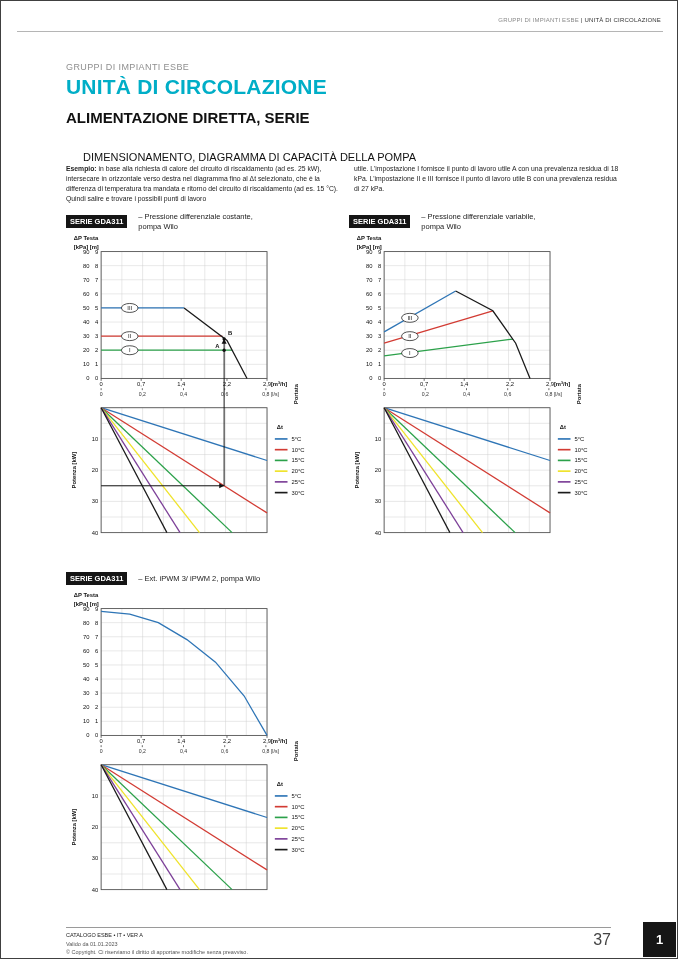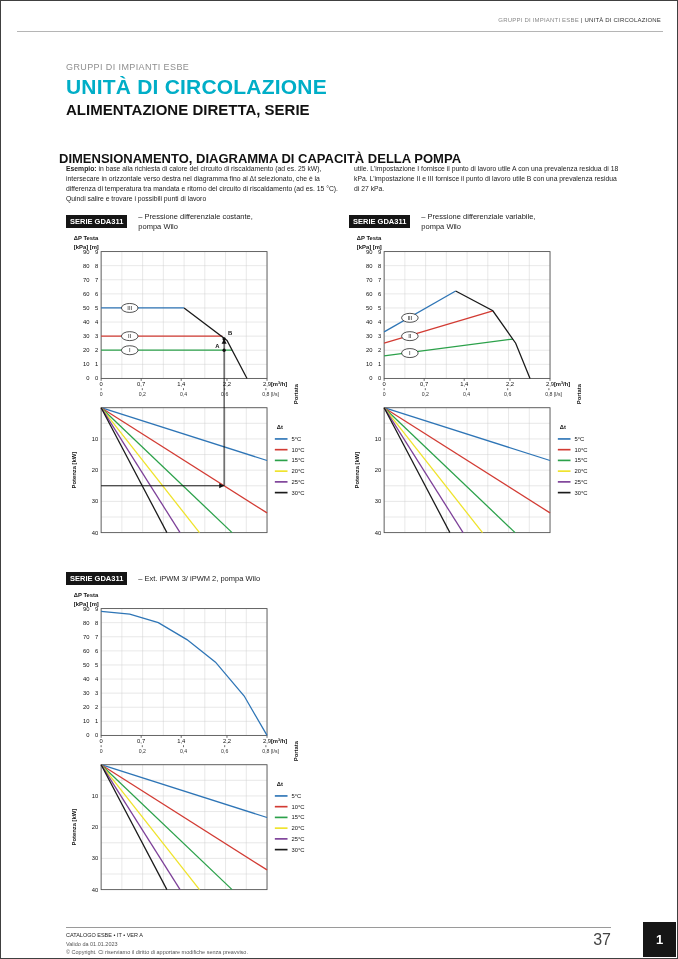--- a/index.html
+++ b/index.html
@@ -5,22 +5,22 @@
   *{margin:0;padding:0;box-sizing:border-box}
   html,body{background:#e9e9e9}
   .page{position:relative;width:678px;height:959px;margin:0 auto;background:#fff;
         font-family:"Liberation Sans",sans-serif;color:#111;overflow:hidden;border:1px solid #404040}
   .top-bc{position:absolute;top:16px;right:16px;font-size:6px;color:#333;letter-spacing:.2px}
   .bc-muted{color:#8a8a8a}
   .top-rule{position:absolute;top:30px;left:16px;right:14px;border-top:1px solid #b5b5b5}
   .masthead{position:absolute;left:65px;top:61px}
   .eyebrow{font-size:9px;color:#8f8f8f;letter-spacing:.4px;margin-bottom:3px}
   .page-title{font-size:21px;font-weight:bold;letter-spacing:.2px}
-  .page-sub{font-size:15px;font-weight:bold;line-height:1.18;margin-top:2px}
-  .dim-heading{position:absolute;left:58px;top:150px;font-size:13px;font-weight:bold}
+  .page-sub{font-size:15px;font-weight:bold;line-height:1.18;margin-top:10px}
+  .dim-heading{position:absolute;left:82px;top:150px;font-size:11px;font-weight:normal}
   .intro{position:absolute;left:65px;top:163px;display:flex;gap:10px;font-size:6.8px;line-height:1.45;color:#222}
   .intro .col1{width:278px}
   .intro .col2{width:268px}
   .charts-row{position:absolute;left:65px;top:211px;display:flex}
   .chart-block{width:283px}
   .chart-block-3{position:absolute;left:65px;top:568px;width:283px}
   .chart-heading{display:flex;align-items:center;font-size:7.5px;height:18px}
   .series-badge{background:#151515;color:#fff;font-weight:bold;padding:2px 4px;white-space:nowrap}
   .chart-sub{margin-left:11px;padding-top:2px;color:#222;line-height:1.3}
   .chart-canvas{display:block}

